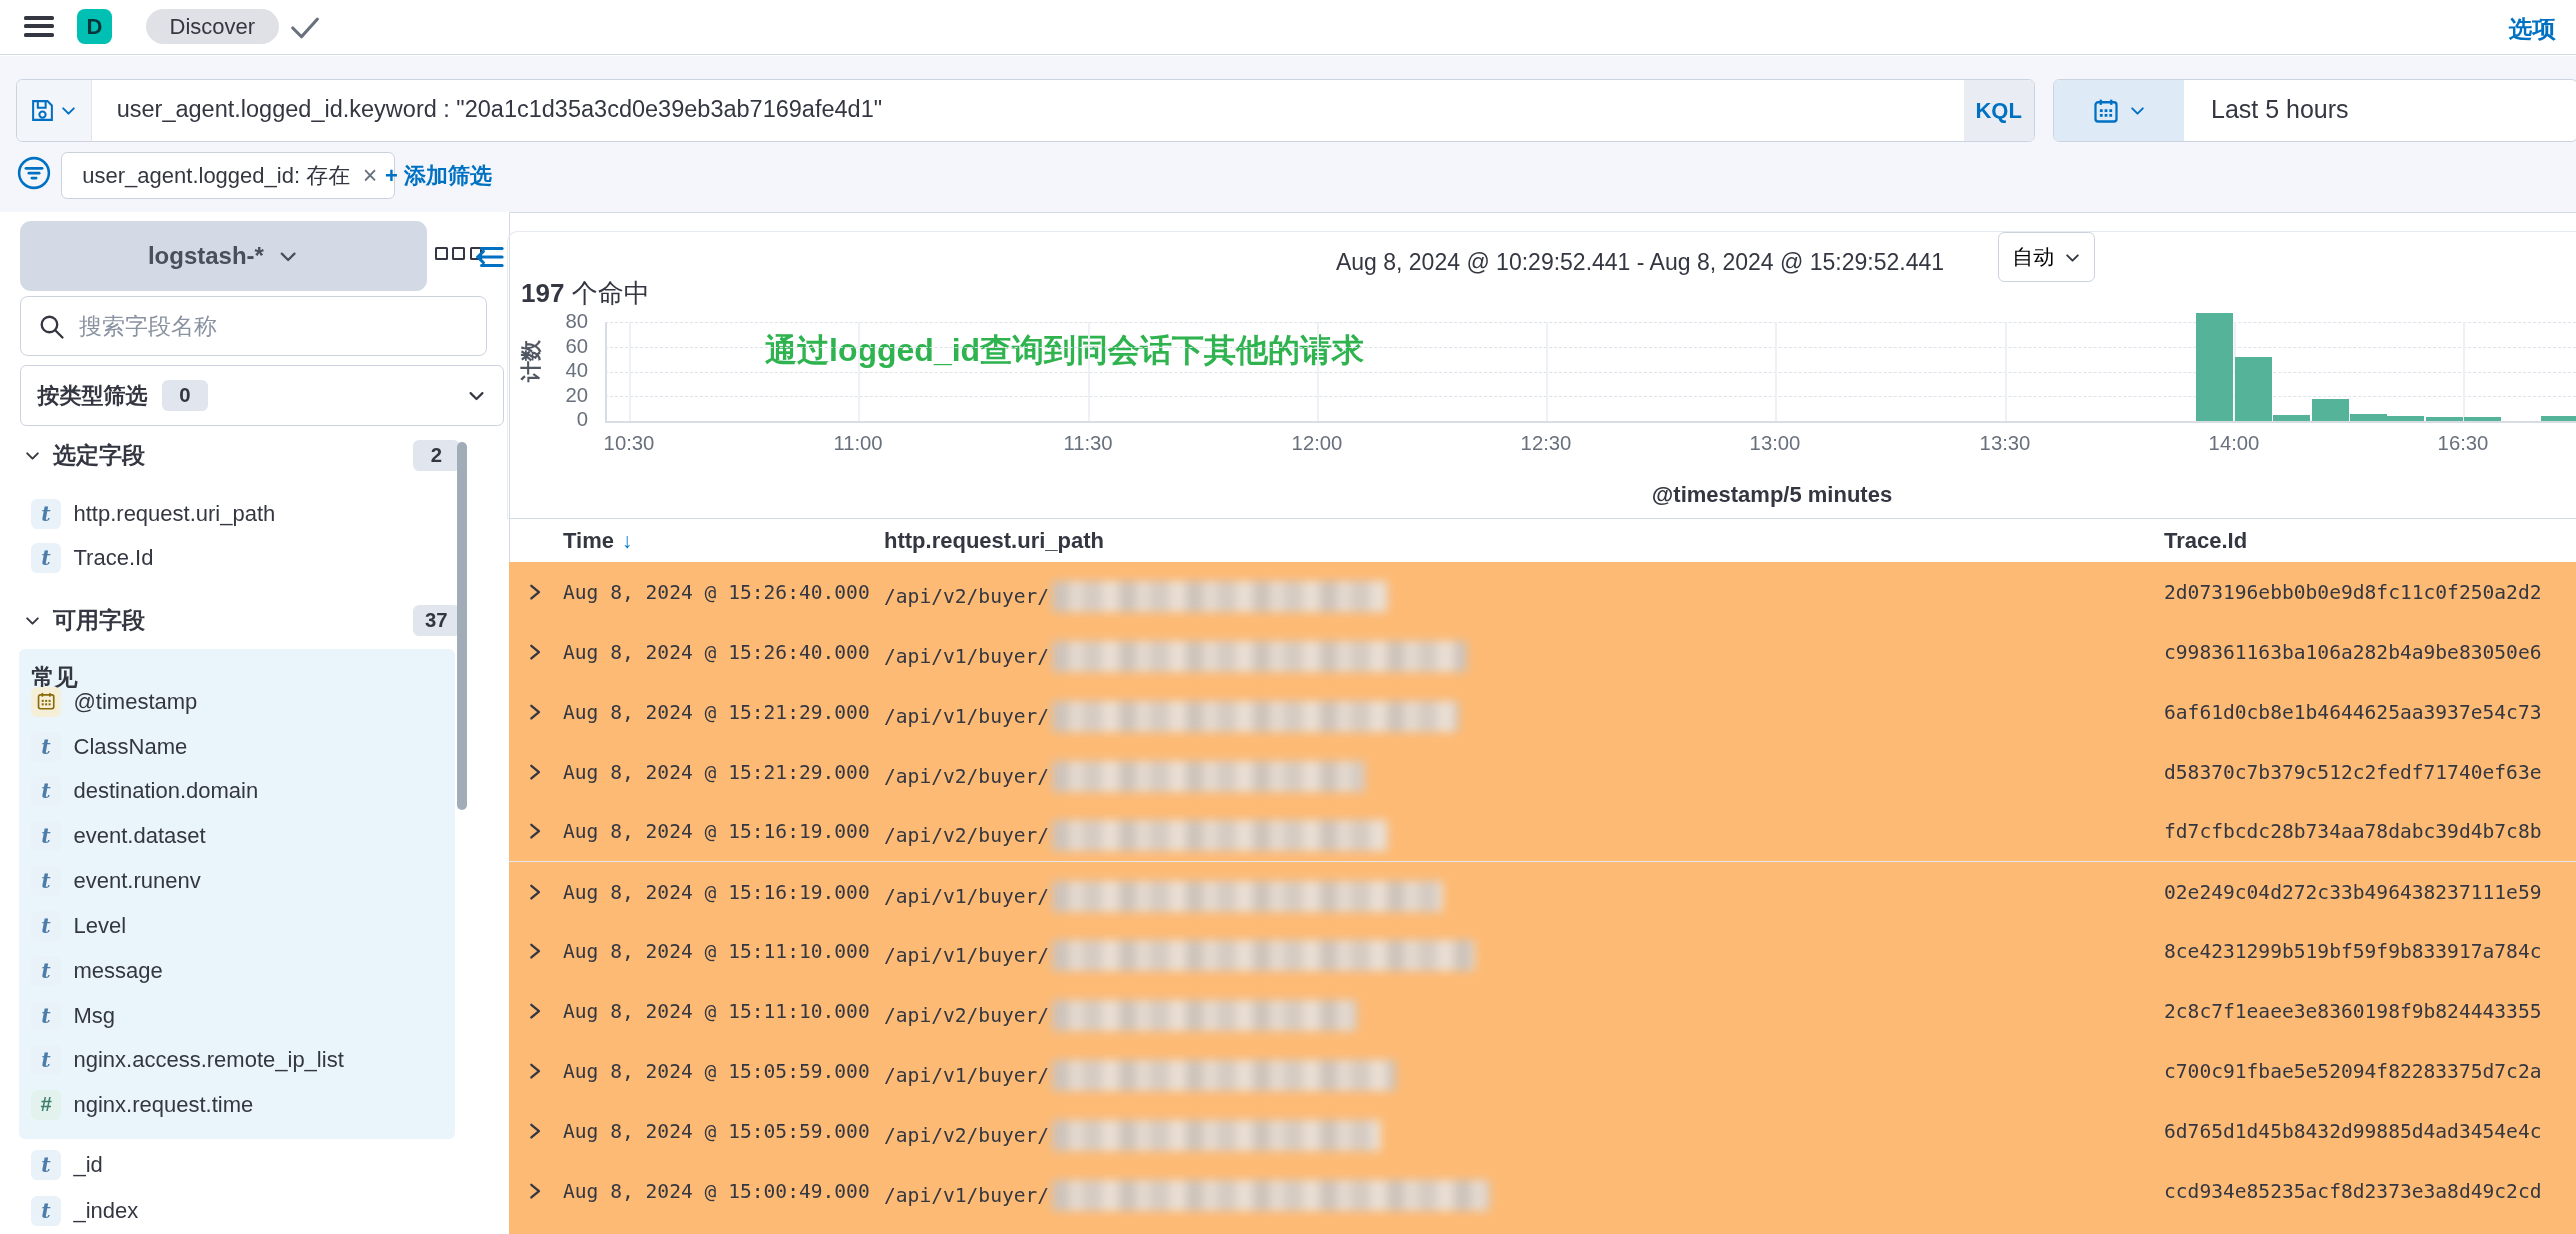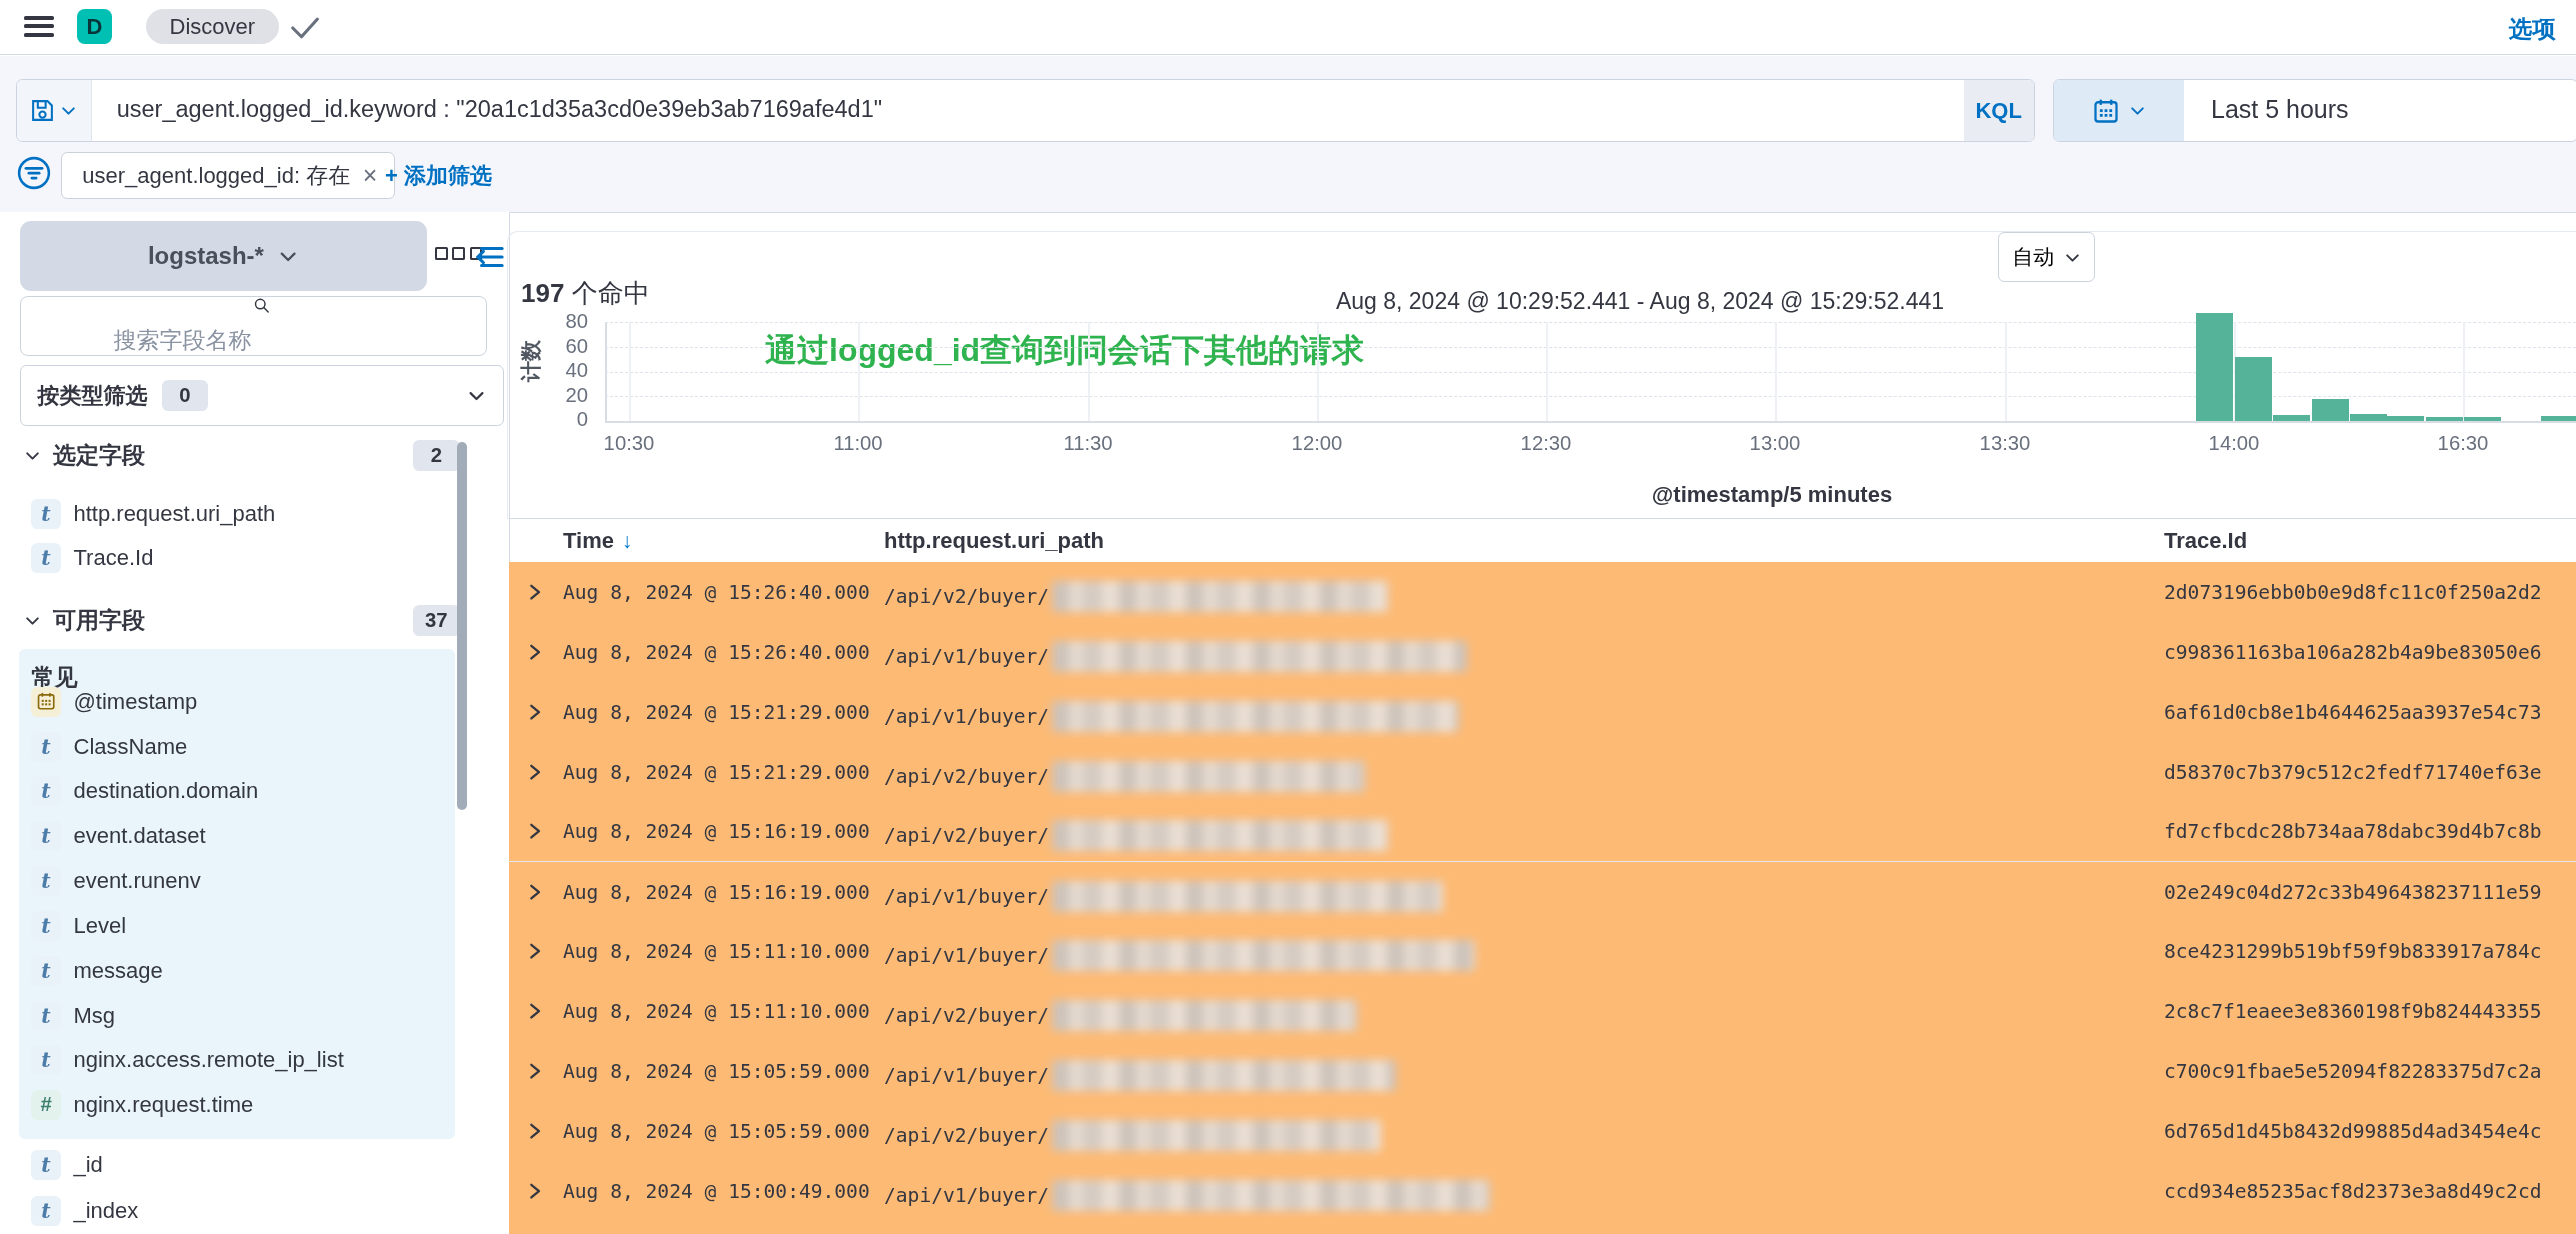--- a/index.html
+++ b/index.html
@@ -43,21 +43,21 @@
 
   
   #sidebar{position:absolute;left:0;top:212px;width:509px;height:1023px;background:#fff;border-right:0.8px solid #D3DAE6;}
   #index-pill{position:absolute;left:19.6px;top:9.4px;width:407px;height:70px;background:#D3DAE6;border:none;border-radius:11px;
       display:flex;align-items:center;justify-content:center;gap:14px;font-size:24px;font-weight:700;color:#4A4F59;
       font-family:inherit;cursor:pointer;}
   #boxes-icon{position:absolute;left:435px;top:35px;display:flex;gap:4.7px;cursor:pointer;}
   #boxes-icon i{width:8.6px;height:8.6px;border:2.3px solid #343741;border-radius:1.6px;}
   #collapse-icon{position:absolute;left:474px;top:30px;cursor:pointer;}
   #field-search{position:absolute;left:19.6px;top:84px;width:448px;height:58px;border:0.8px solid #CBD2DE;border-radius:7.8px;
-      background:#fff;display:flex;align-items:center;padding-left:17px;gap:12.5px;flex-direction:column;}
+      background:#fff;display:flex;align-items:center;padding-left:17px;gap:12.5px;}
   #field-search input{border:none;outline:none;font-size:23px;font-family:inherit;color:#343741;flex:1;background:transparent;}
   #field-search input::placeholder{color:#8A93A2;}
   #type-filter{position:absolute;left:19.6px;top:153px;width:448px;height:59px;border:0.8px solid #CBD2DE;border-radius:6.3px;
       background:#fff;display:flex;align-items:center;padding:0 17px;gap:14px;cursor:pointer;}
   #type-filter .lbl{font-size:22px;font-weight:700;}
   .count-badge{background:#E0E5EE;border-radius:6.3px;min-width:31px;height:31px;padding:0 7.8px;display:flex;align-items:center;
       justify-content:center;font-size:20.3px;font-weight:600;color:#343741;}
   #type-filter svg{margin-left:auto;}
   .sec-header{position:absolute;left:0;width:509px;height:36px;display:flex;align-items:center;}
   .sec-header svg{margin-left:23.5px;}
@@ -73,21 +73,21 @@
   .fname{font-size:22px;margin-left:12.5px;white-space:nowrap;}
   #popular-panel{position:absolute;left:19px;top:437px;width:436px;height:490px;background:#E9F4FB;border-radius:6.3px;}
   #popular-title{position:absolute;left:12.5px;top:12.5px;font-size:23px;font-weight:700;}
   #sidebar-scrollbar{position:absolute;left:457px;top:230px;width:10.2px;height:368px;background:#A2ABB8;border-radius:5.5px;cursor:grab;}
 
   
   #chart-panel{position:absolute;left:507px;top:231px;width:2069px;height:287px;border-left:0.8px solid #E6EAF1;
       border-top:0.8px solid #E6EAF1;border-top-left-radius:11px;}
   #hits{position:absolute;left:521px;top:244px;font-size:26px;margin-top:32px;}
   #hits b{font-weight:700;}
-  #range-display{position:absolute;left:1327px;top:249px;width:626px;text-align:center;font-size:23px;font-weight:500;white-space:nowrap;margin-top:39px;}
+  #range-display{position:absolute;left:1327px;top:249px;width:626px;text-align:center;font-size:23px;font-weight:500;white-space:nowrap;}
   #interval-btn{position:absolute;left:1998px;top:232px;width:97px;height:50px;background:#fff;border:0.8px solid #CBD2DE;
       border-radius:6.3px;display:flex;align-items:center;justify-content:center;gap:9.4px;font-size:21px;font-family:inherit;cursor:pointer;}
 
   
   #chart{position:absolute;left:0;top:0;width:2576px;height:1235px;pointer-events:none;}
   #ylabel{position:absolute;left:510px;top:347px;width:42px;font-size:21px;font-weight:700;color:#515761;
       transform:rotate(-90deg);transform-origin:center;white-space:nowrap;text-align:center;}
   .ytick{position:absolute;width:70px;left:518px;text-align:right;font-size:20.3px;color:#69707D;}
   .xtick{position:absolute;top:432px;transform:translateX(-50%);font-size:20.3px;color:#69707D;}
   .vgrid{position:absolute;top:322px;height:99px;width:1.6px;background:#EDF0F5;}

